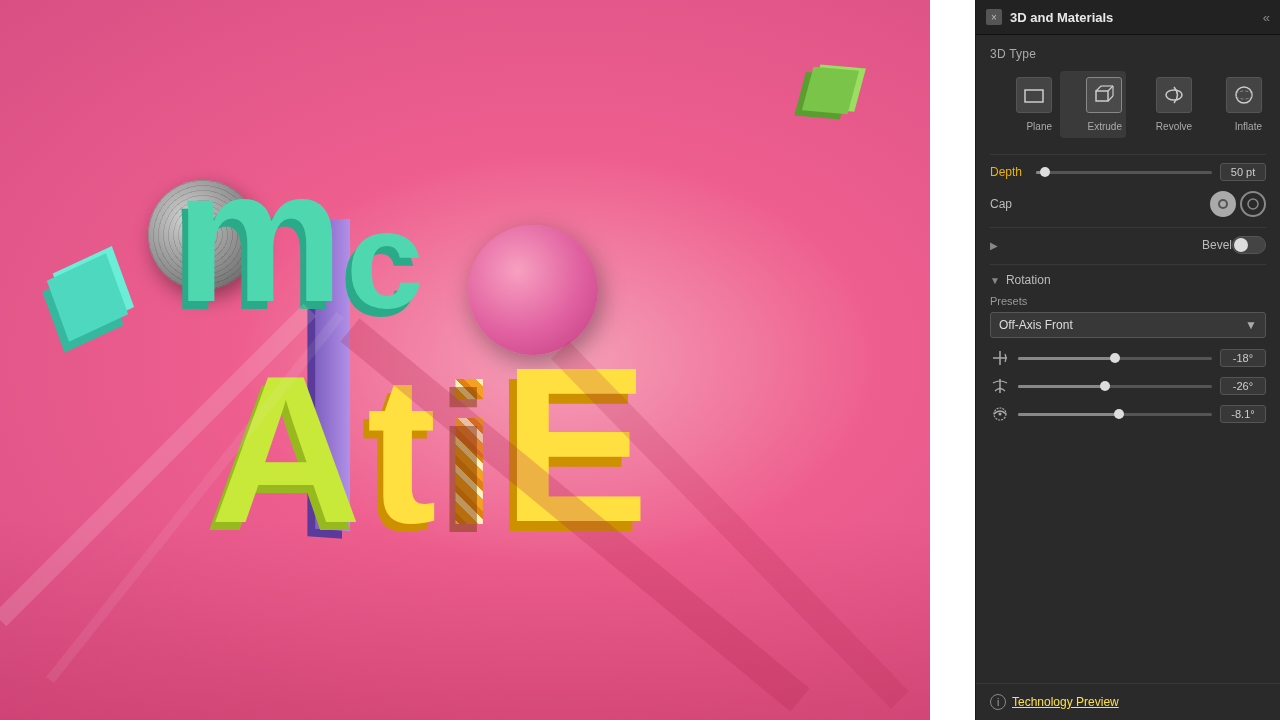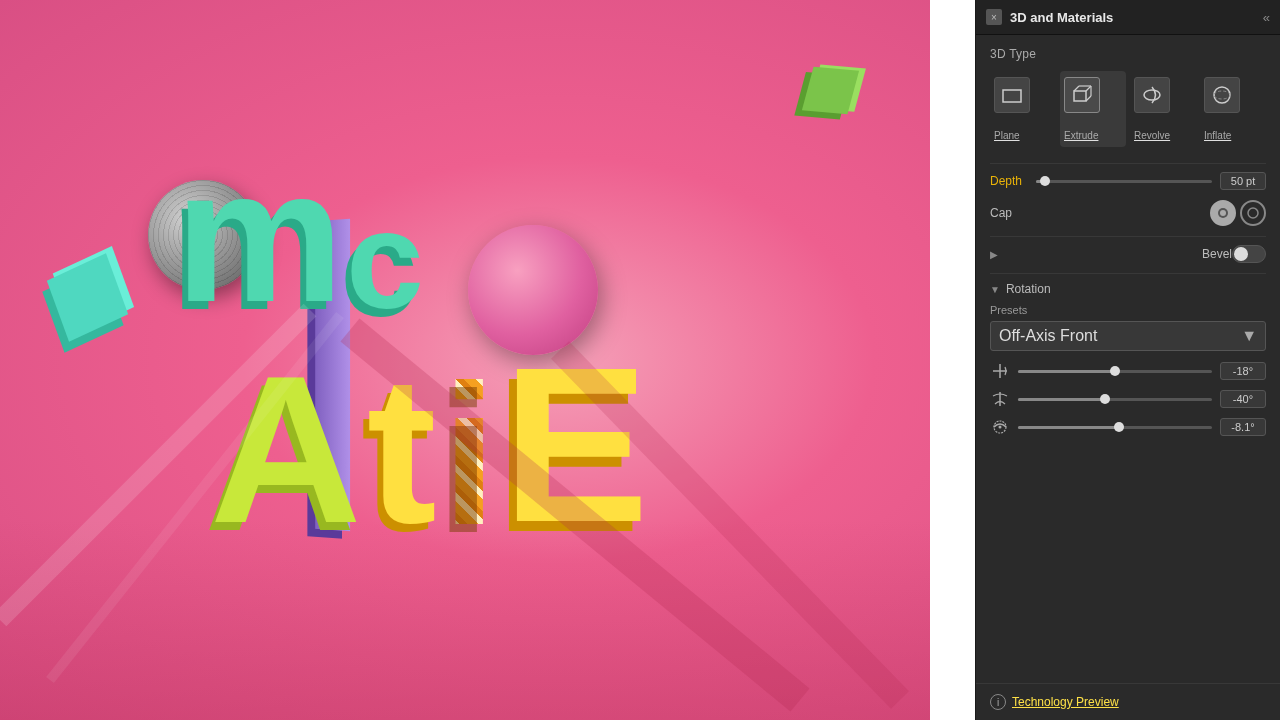--- a/index.html
+++ b/index.html
@@ -219,27 +219,26 @@
     
     .type-grid {
       display: grid;
       grid-template-columns: repeat(4, 1fr);
       gap: 4px;
       margin-bottom: 16px;
     }
     .type-option {
       display: flex;
       flex-direction: column;
-      align-items: flex-start;
-      gap: 17px;
+      align-items: flex-end;
+      gap: 8px;
       padding: 6px 4px;
       border-radius: 4px;
       cursor: pointer;
       background: transparent;
-      text-decoration: underline;
     }
     .type-option.active {
       background: #3a3a3a;
     }
     .type-icon {
       width: 36px; height: 36px;
       background: #444;
       border-radius: 3px;
       display: flex; align-items: center; justify-content: center;
       font-size: 18px; color: #ccc;
@@ -382,21 +381,21 @@
     .presets-label {
       font-size: 11px; color: #999; margin-bottom: 5px;
     }
     .presets-select {
       width: 100%;
       background: #383838;
       border: 1px solid #555;
       color: #ddd;
       padding: 5px 8px;
       border-radius: 3px;
-      font-size: 16px;
+      font-size: 12px;
       margin-bottom: 10px;
       display: flex;
       align-items: center;
       justify-content: space-between;
       cursor: pointer;
     }
 
     
     .axis-row {
       display: flex;
@@ -590,21 +589,21 @@
         <svg width="18" height="18" viewBox="0 0 18 18">
           <line x1="9" y1="2" x2="9" y2="16" stroke="#aaa" stroke-width="1.5"></line>
           <path d="M4 14 Q9 9 14 14" fill="none" stroke="#aaa" stroke-width="1.2"></path>
           <path d="M2 6 Q9 2 16 6" fill="none" stroke="#aaa" stroke-width="1.2"></path>
         </svg>
       </div>
       <div class="slider-track">
         <div class="slider-fill" style="width:45%"></div>
         <div class="slider-thumb" style="left:45%"></div>
       </div>
-      <span class="prop-value">-40°</span>
+      <span class="prop-value">-26°</span>
     </div>
 
     <div class="axis-row">
       <div class="axis-icon">
         <svg width="18" height="18" viewBox="0 0 18 18">
           <circle cx="9" cy="9" r="6" fill="none" stroke="#aaa" stroke-width="1.2" stroke-dasharray="2,1"></circle>
           <path d="M3 9 Q9 3 15 9" fill="none" stroke="#aaa" stroke-width="1.5"></path>
           <circle cx="9" cy="9" r="1.5" fill="#aaa"></circle>
         </svg>
       </div>

